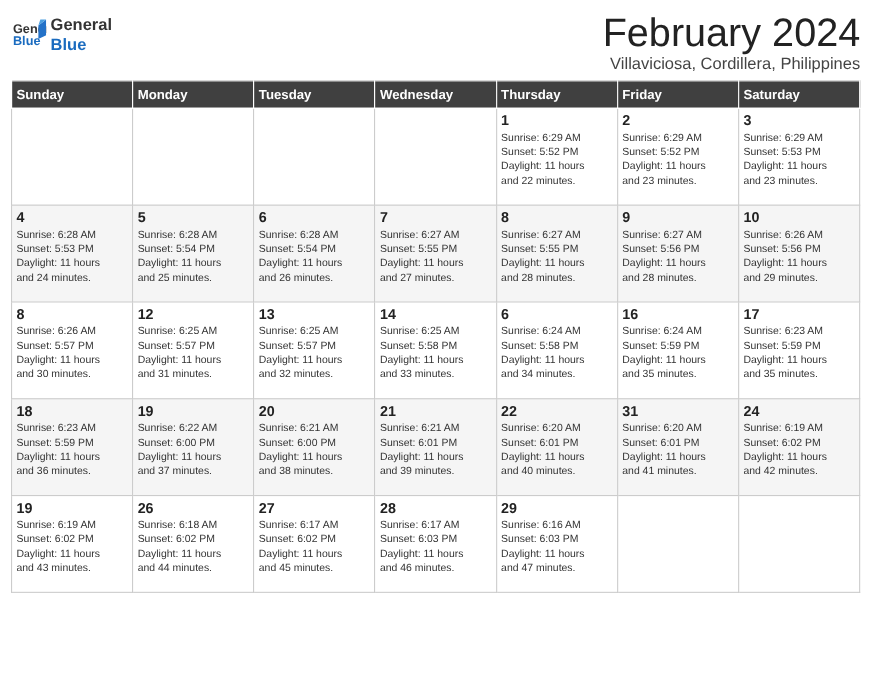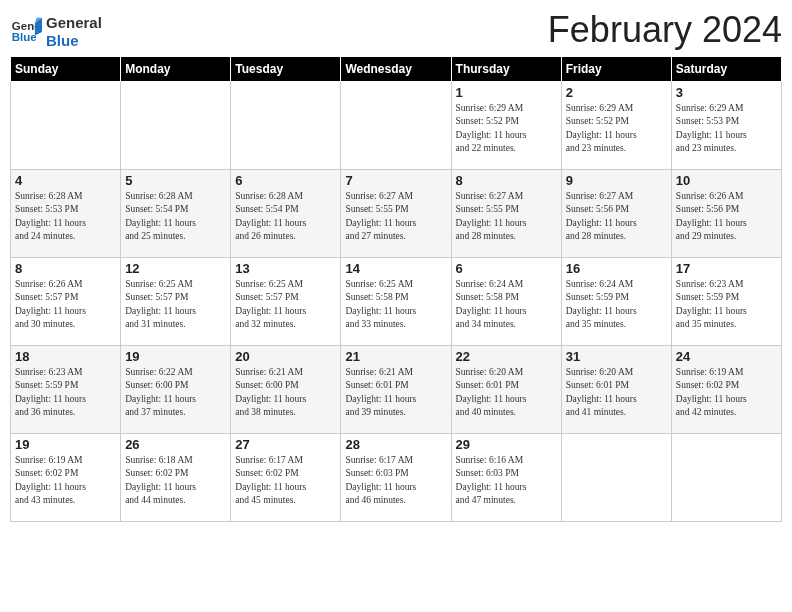--- a/index.html
+++ b/index.html
@@ -38,21 +38,21 @@
     .location-title {
       font-size: 15px;
       color: #444;
     }
     .calendar-table {
       width: 100%;
       border-collapse: collapse;
       table-layout: fixed;
     }
     .calendar-table th {
-      background-color: #000000;
+      background-color: #404040;
       color: #fff;
       font-size: 12px;
       font-weight: bold;
       padding: 5px 4px;
       text-align: left;
       border: 1px solid #fff;
     }
     .calendar-table td {
       border: 1px solid #ccc;
       vertical-align: top;
@@ -68,21 +68,20 @@
     .day-number {
       font-size: 13px;
       font-weight: bold;
       color: #222;
       margin-bottom: 2px;
     }
     .day-info {
       font-size: 9.5px;
       color: #333;
       line-height: 1.4;
-      font-family: Liberation Serif, serif;
     }
     .empty-cell {
       background: #f9f9f9;
     }
   </style>
 </head>
 <body>
 
 <div class="header-area">
   <div class="logo">
@@ -92,20 +91,21 @@
       <polygon points="28,8 36,2 36,18 28,22" fill="#2472c8"></polygon>
       <polygon points="28,8 36,2 30,2" fill="#4a9ee0"></polygon>
     </svg>
     <div style="display:flex; flex-direction:column; line-height:1.2">
       <span style="font-size:15px; font-weight:bold; color:#333;">General</span>
       <span style="font-size:15px; font-weight:bold; color:#1a6bbf;">Blue</span>
     </div>
   </div>
   <div class="title-area">
     <div class="month-title">February 2024</div>
+    <div class="location-title">Villaviciosa, Cordillera, Philippines</div>
   </div>
 </div>
 
 <table class="calendar-table">
   <thead>
     <tr>
     <th>Sunday</th>
         <th>Monday</th>
         <th>Tuesday</th>
         <th>Wednesday</th>

